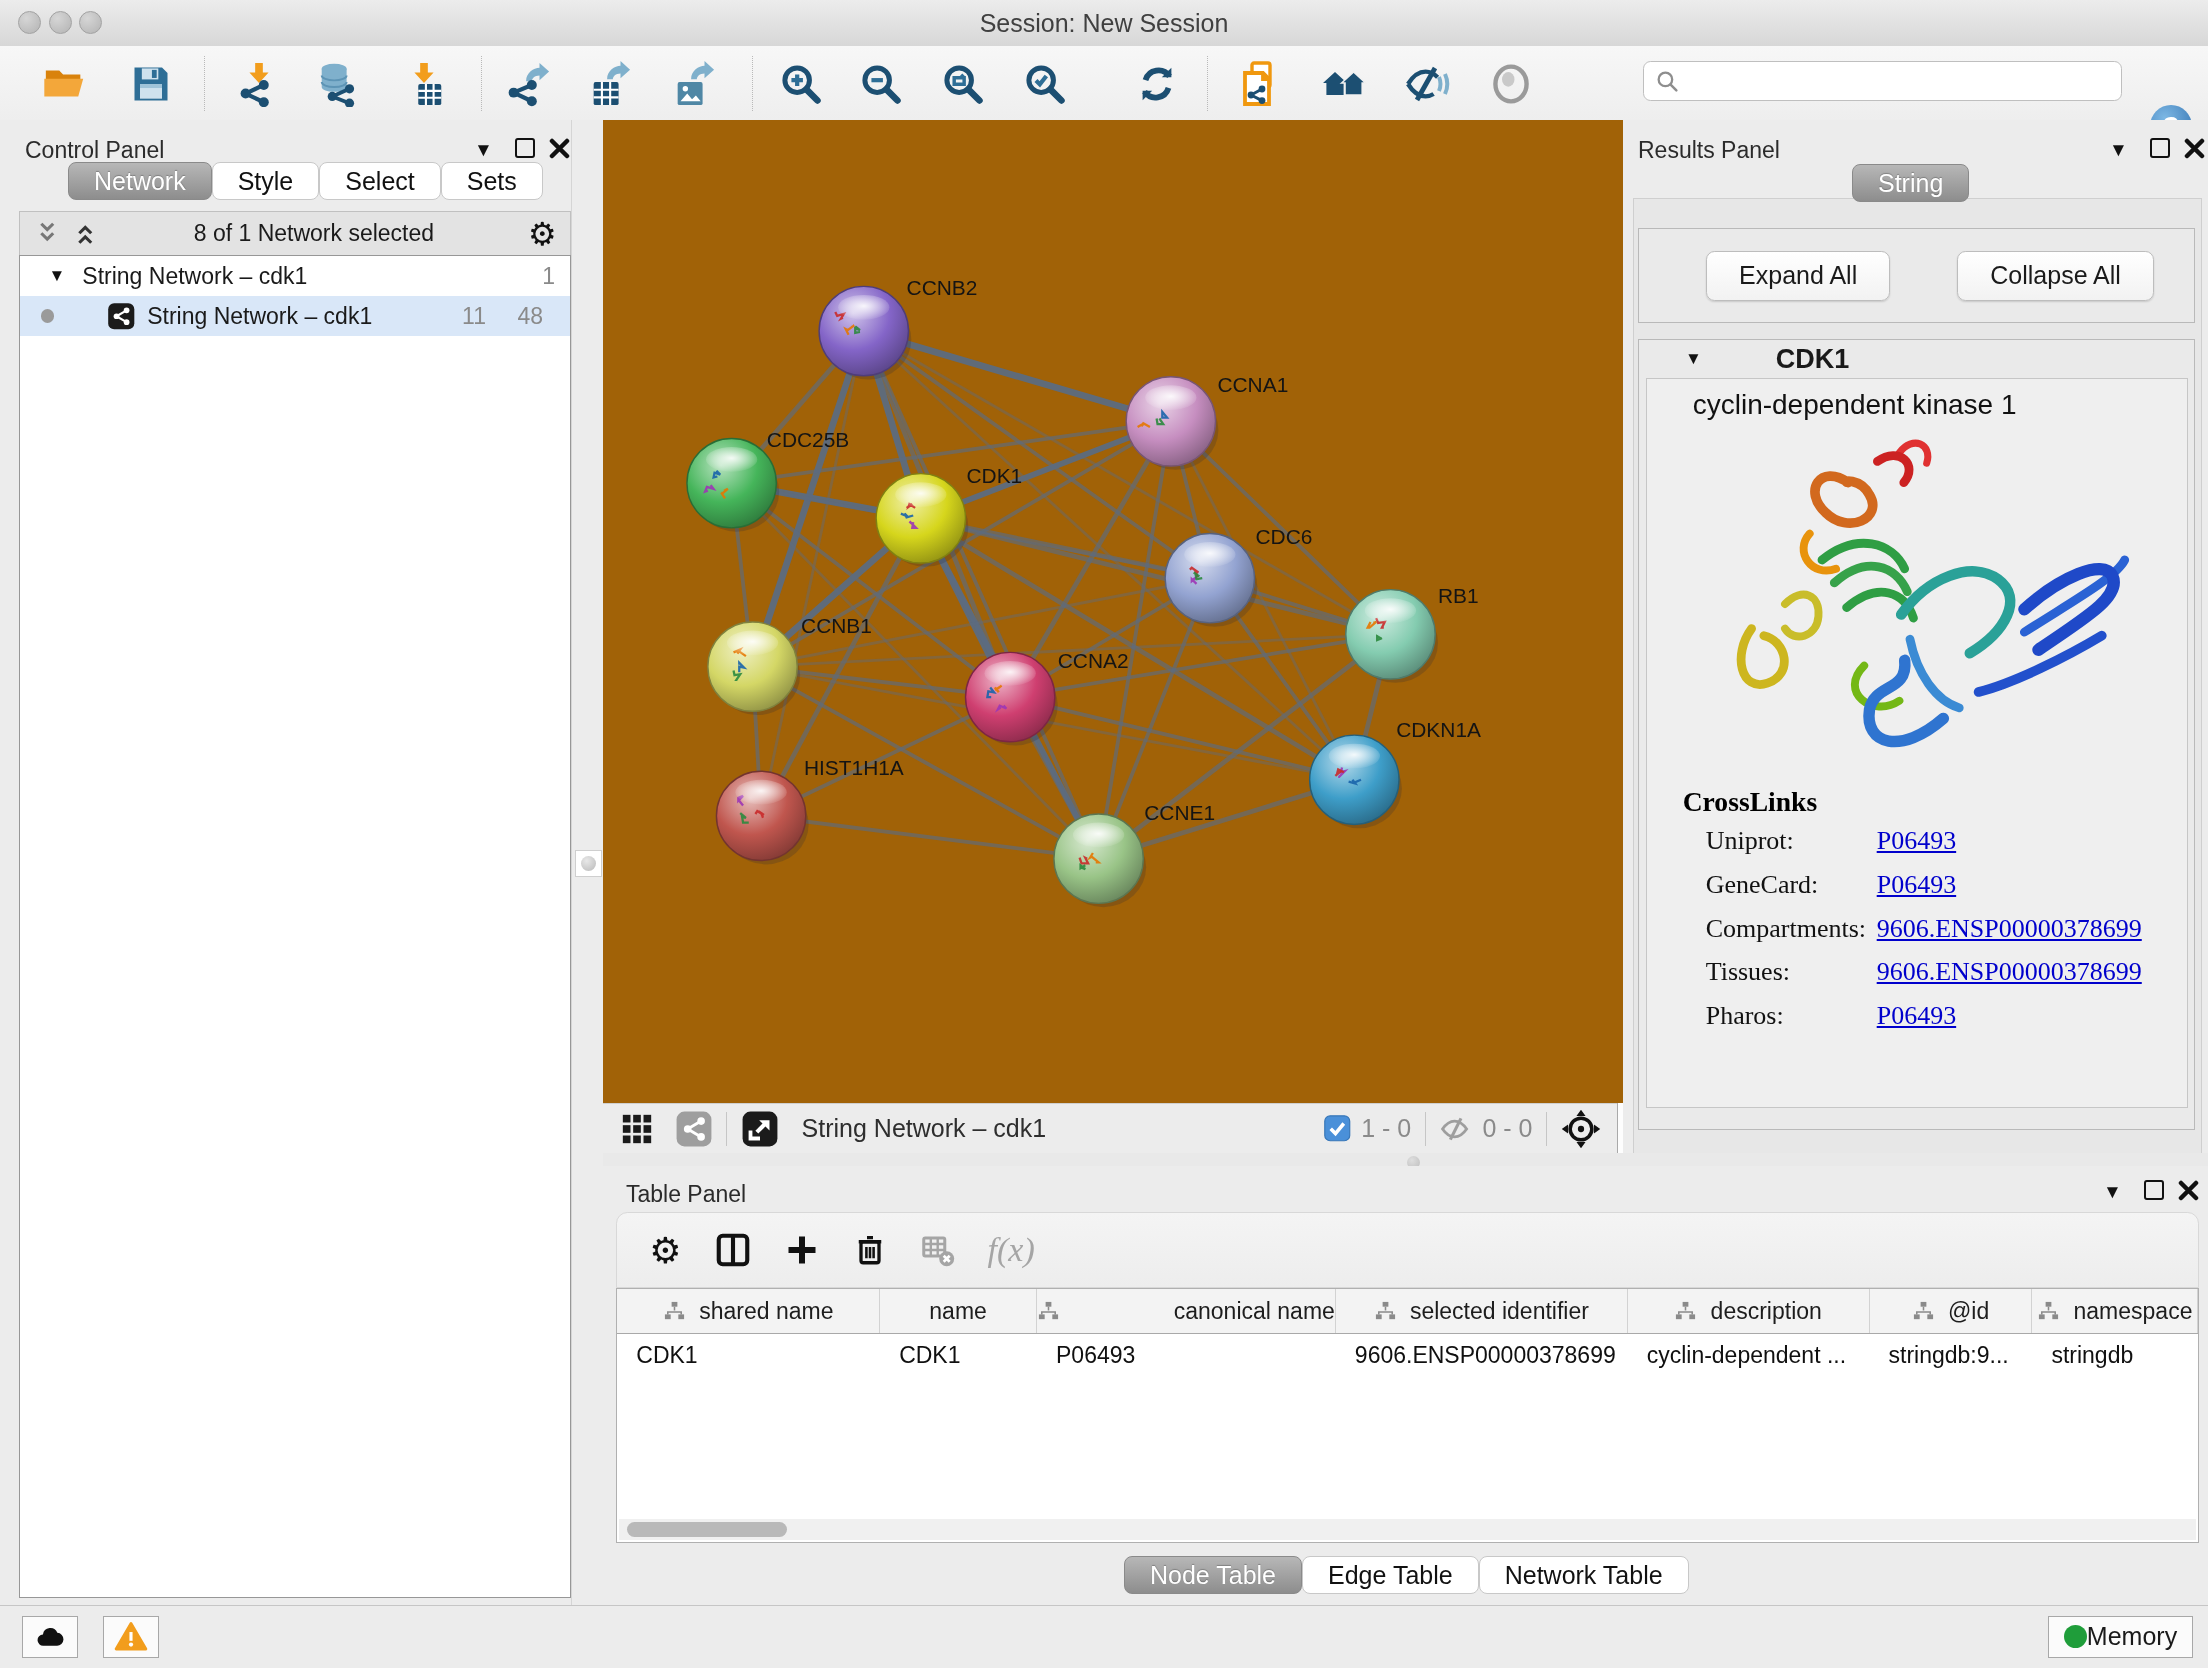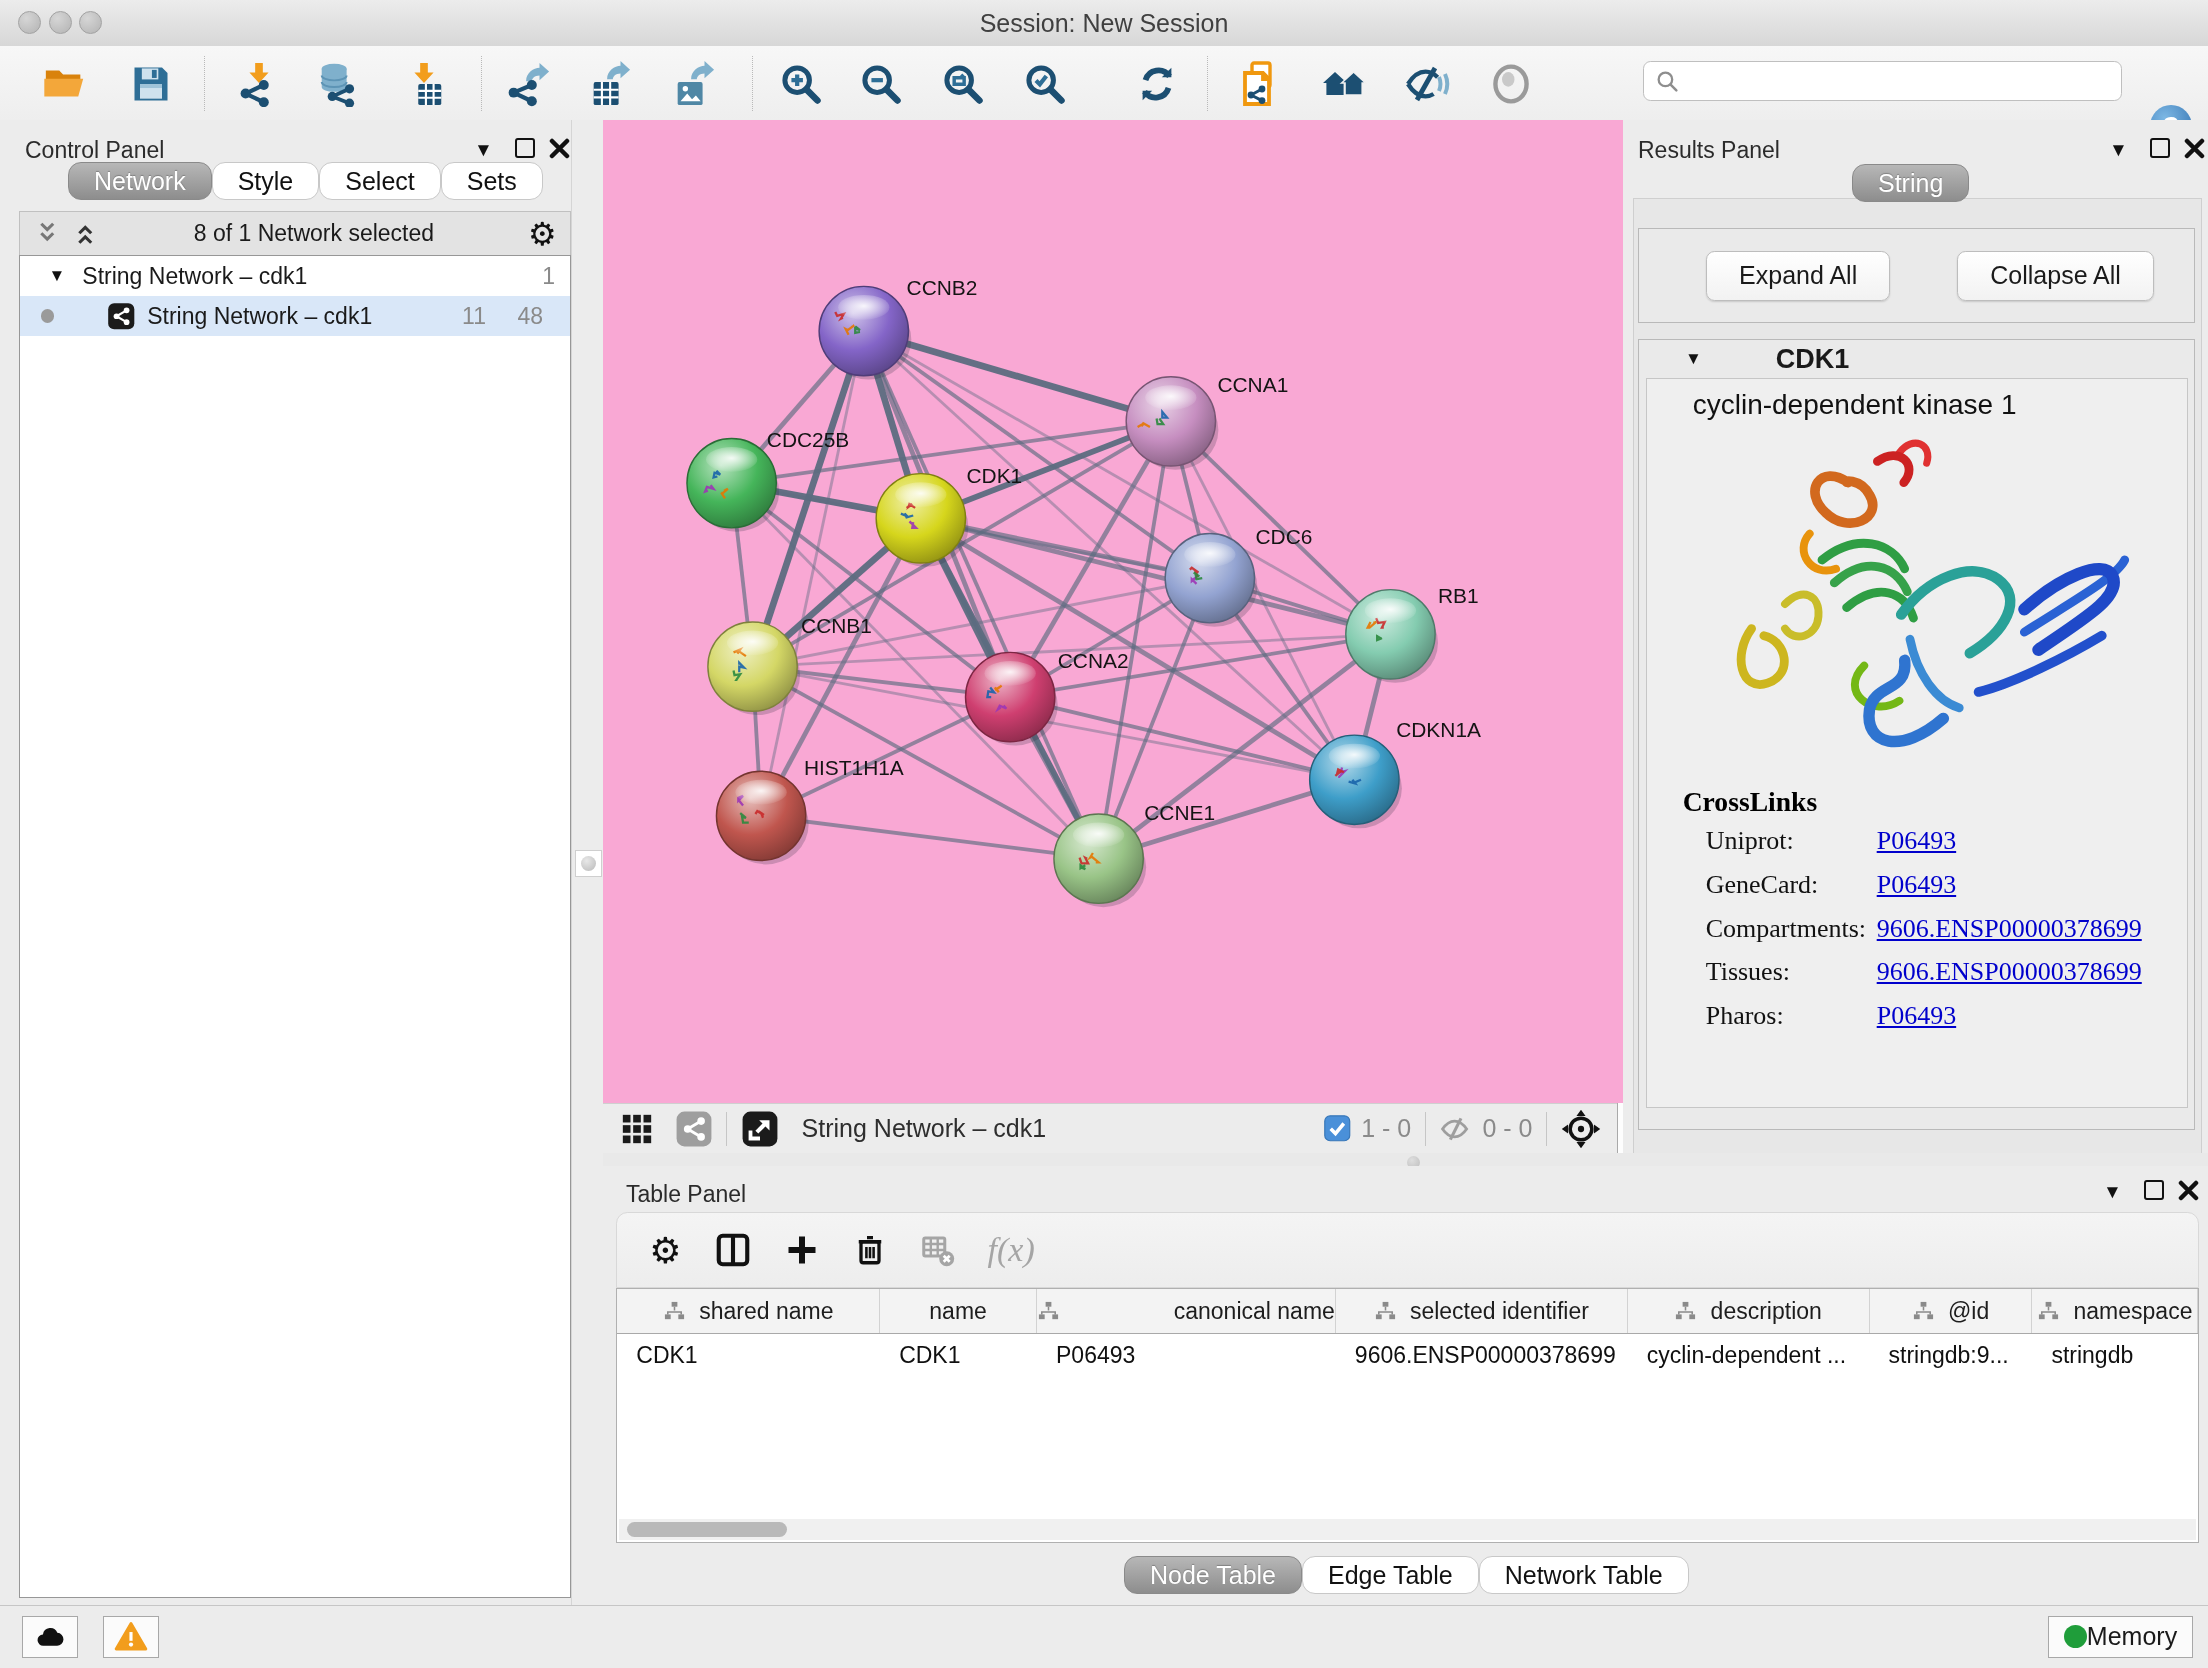--- a/index.html
+++ b/index.html
@@ -22,21 +22,21 @@
               border-radius:7.6px;display:flex;align-items:center;padding-left:11.4px;box-sizing:border-box;}
   #search-box input{border:none;outline:none;font-size:23px;width:418px;background:transparent;
                     font-family:inherit;}
   #help-btn{left:2150px;top:59px;width:42px;height:42px;border-radius:50%;
             background:radial-gradient(circle at 35% 30%,#7cb7e4,#2f6fae);color:#fff;font-size:28.5px;
             font-weight:bold;text-align:center;line-height:42px;}
   
   .panel-title{font-size:23px;color:#2b2b2b;}
   .tri{font-size:19px;color:#111;}
   .floatbox{width:16px;height:16px;border:2.4px solid #111;border-radius:2.9px;}
-  .tabbtn{height:38px;border-radius:13px;background:#fff;border:1px solid #c8c8c8;color:#111;
+  .tabbtn{height:38px;border-radius:8px;background:#fff;border:1px solid #c8c8c8;color:#111;
           font-size:25px;display:inline-flex;align-items:center;justify-content:center;
           padding:0 25px;box-sizing:border-box;}
   .tabbtn.sel{background:linear-gradient(#b7b7b7,#8d8d8d);color:#fff;border:1px solid #8a8a8a;
               text-shadow:0 -1px 1px rgba(0,0,0,.25);}
   
   #control-panel{left:0;top:120px;width:571px;height:1486px;background:#ececec;}
   #cp-tabs{left:68px;top:42px;}
   #cp-treebar{left:19px;top:91px;width:552px;height:44px;background:#e3e3e3;
               border:1px solid #c0c0c0;border-bottom:none;box-sizing:border-box;
               display:flex;align-items:center;}
@@ -50,21 +50,21 @@
   #vsplit-right{left:1579px;top:120px;width:38px;height:1033px;background:#ececec;}
   .grip{width:25px;height:25px;background:#fff;border:1px solid #cfcfcf;display:flex;
         align-items:center;justify-content:center;}
   .grip i{width:15px;height:15px;border-radius:50%;
           background:radial-gradient(circle at 38% 32%,#e8e8e8,#b9b9b9);display:block;}
   #rp-border{left:1617px;top:120px;width:5.7px;height:1033px;background:#fdfdfd;border-left:1.9px solid #a9a9a9;border-right:1px solid #c9c9c9;}
   #hsplit{left:603px;top:1153px;width:1605px;height:13.3px;background:#e9e9e9;}
   #hsplit i{position:absolute;left:804px;top:2.9px;width:13.3px;height:13.3px;border-radius:50%;
             background:radial-gradient(circle at 38% 32%,#dedede,#bdbdbd);}
   
-  #canvas{left:603px;top:120px;width:1096px;height:983px;background:#f9a8d4;}
+  #canvas{left:603px;top:120px;width:1096px;height:983px;background:#a16207;}
   #canvas-toolbar{left:603px;top:1103px;width:1014px;height:49px;background:#ececec;
                   border-top:1px solid #cfcfcf;display:flex;align-items:center;}
   .ct-sep{width:0;height:34px;border-left:1px solid #c6c6c6;margin:0 13.3px;}
   #net-name{font-size:25px;color:#2e2e2e;margin-left:23px;}
   .ct-count{font-size:25px;color:#8a8a8a;margin-left:9.5px;}
   
   #results-panel{left:1623px;top:120px;width:704px;height:1033px;background:#ececec;}
   #rp-tab{left:229px;top:44px;}
   #rp-box{left:9.5px;top:78px;width:569px;height:1054px;background:#e7e7e7;border:1px solid #cfcfcf;
           box-sizing:border-box;}

